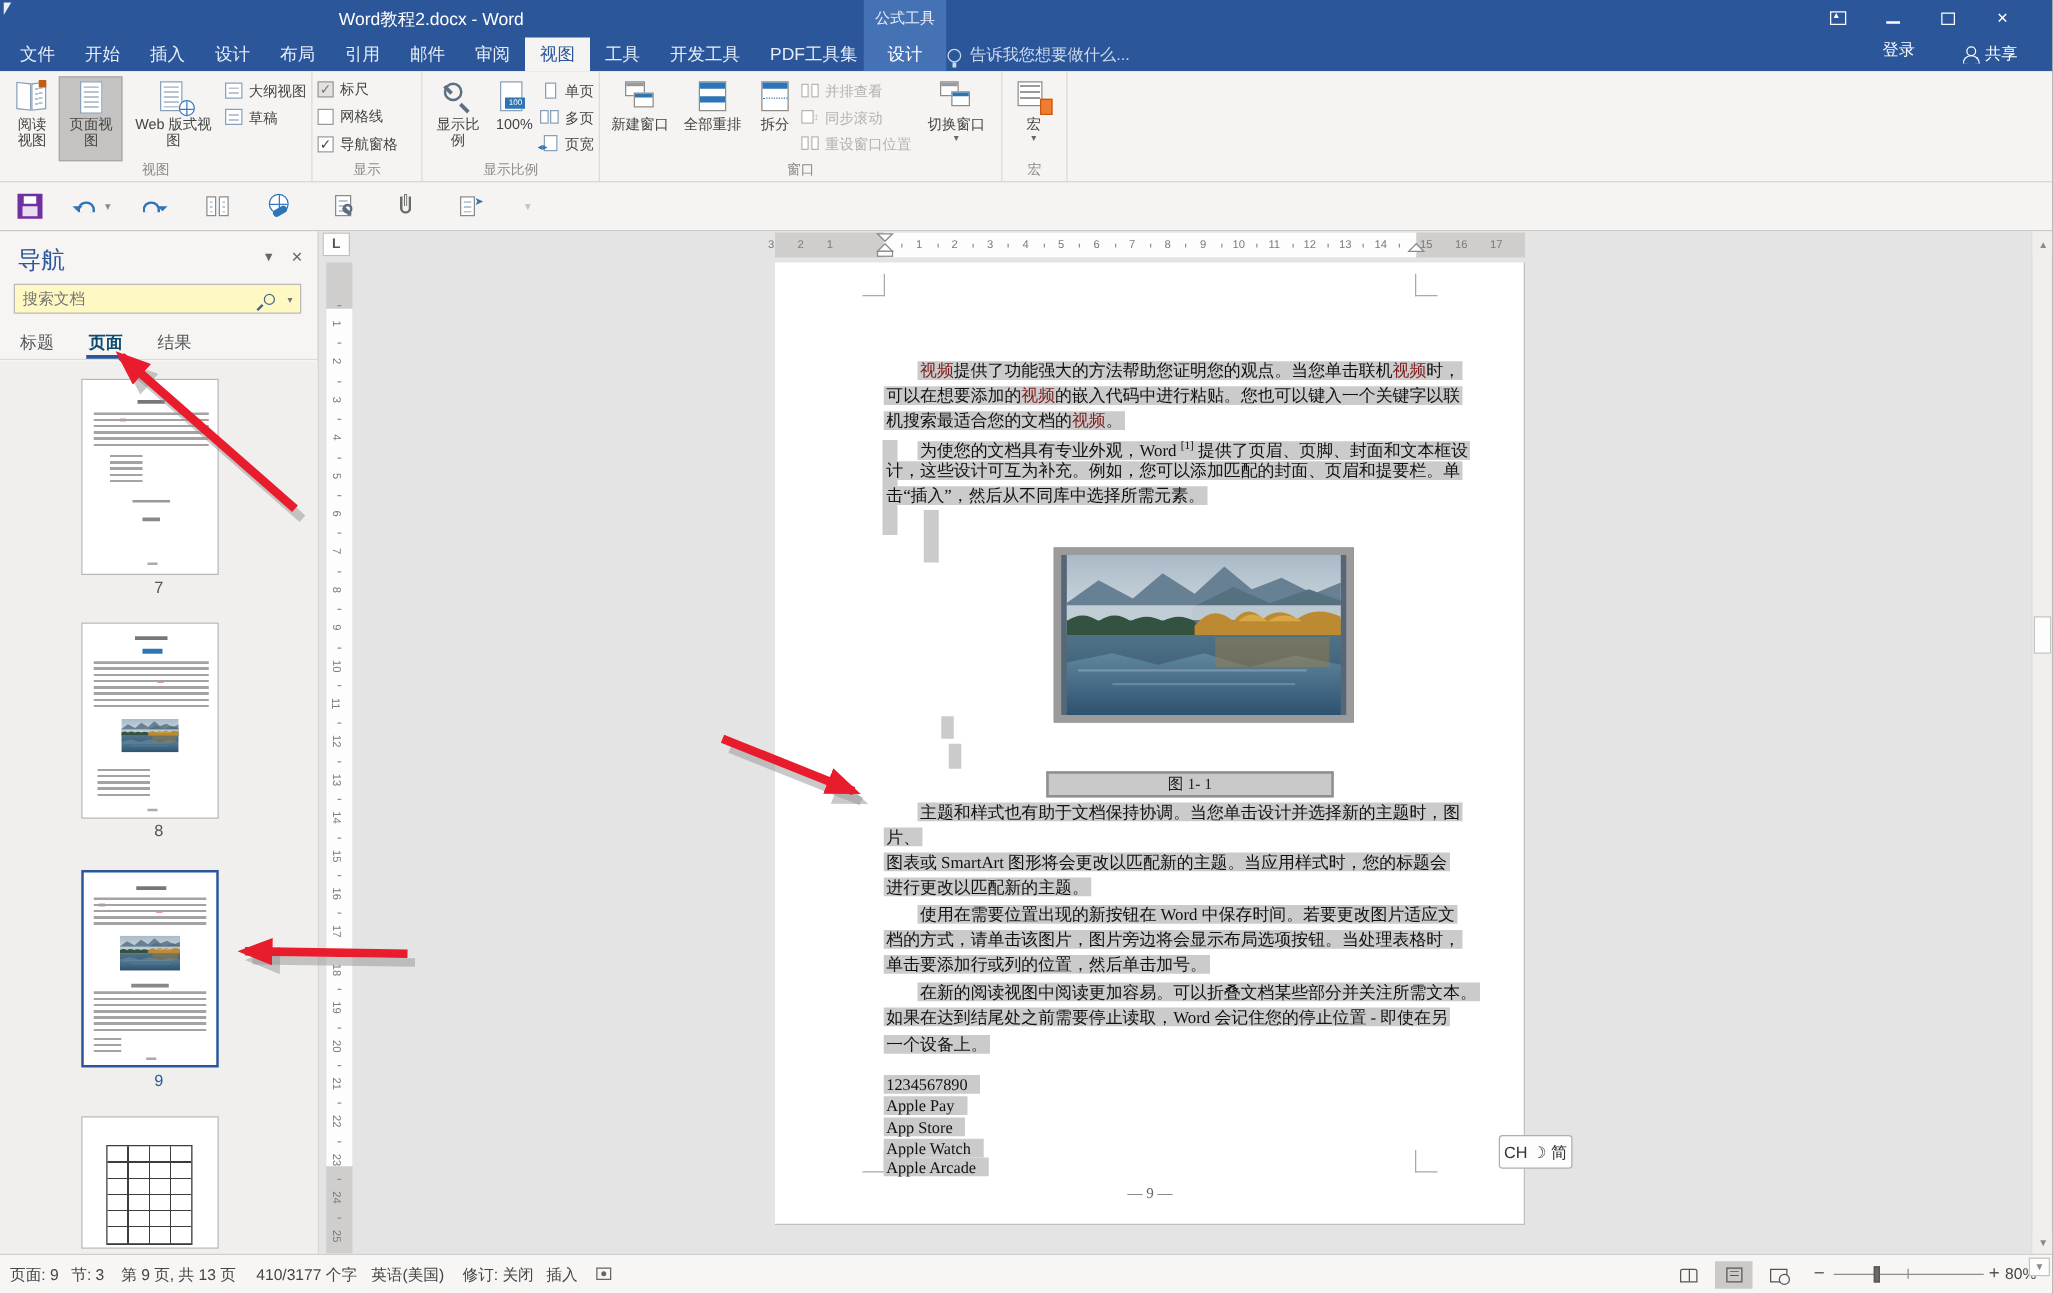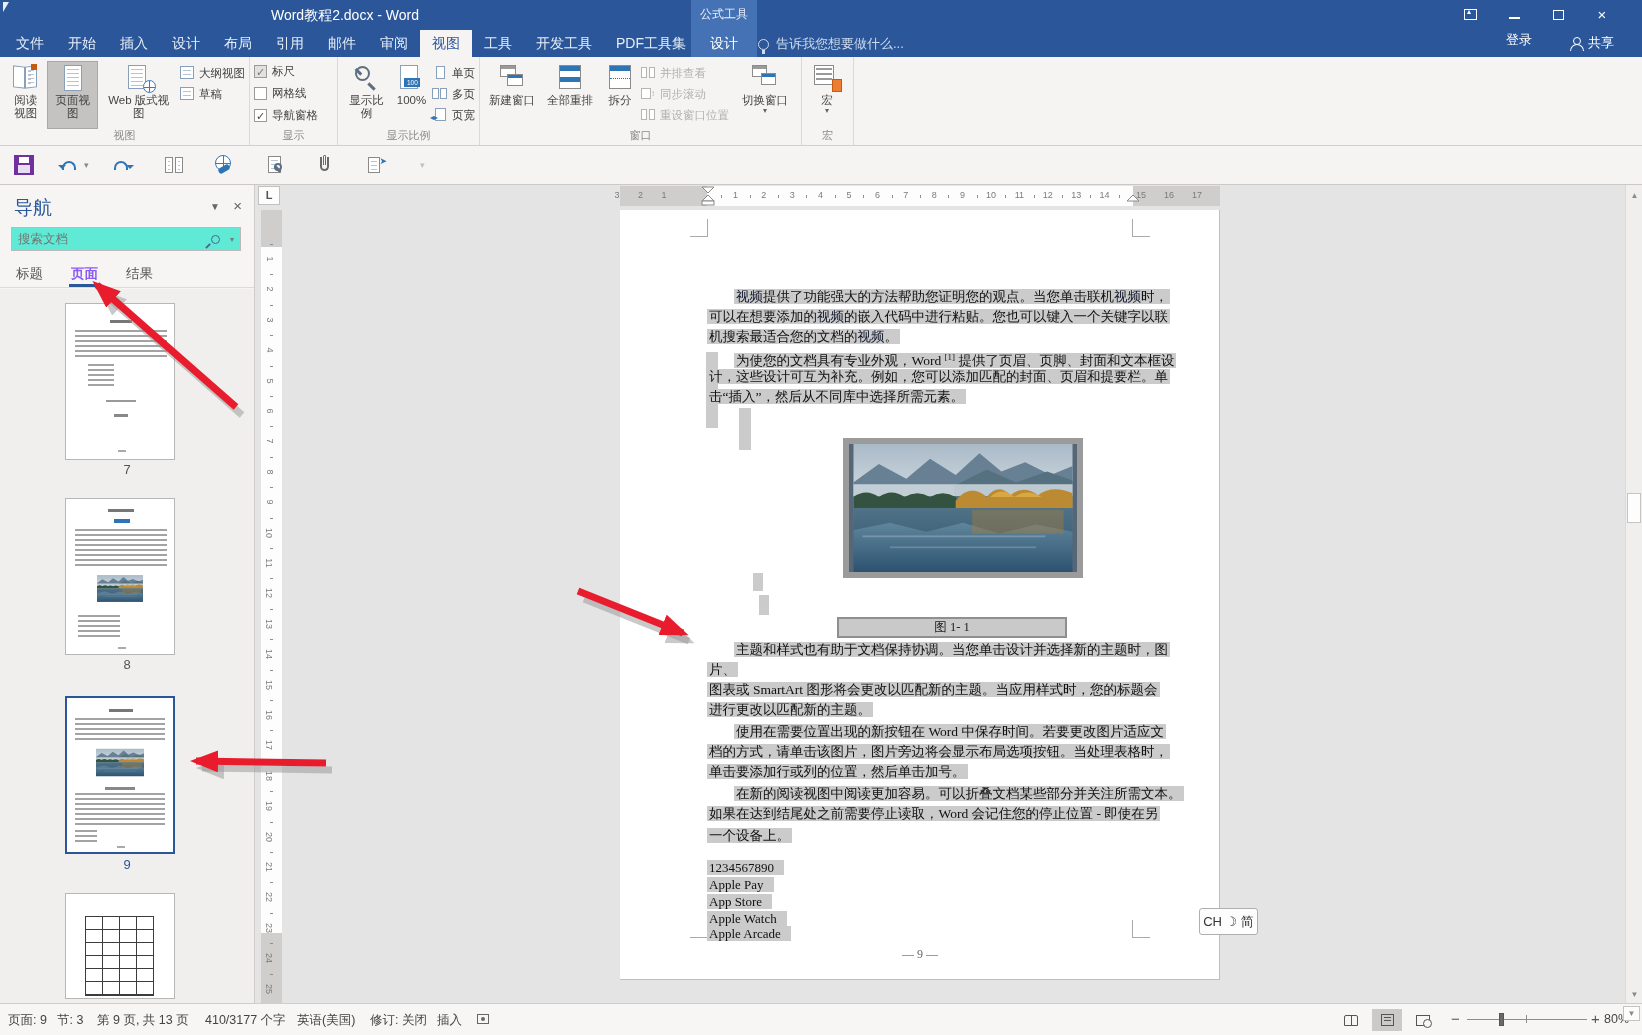--- a/index.html
+++ b/index.html
@@ -73,27 +73,27 @@
   .fade{color:#c3c1bf;font-size:9px;position:absolute;top:14px;}
 
   
   .main{position:absolute;top:185px;left:0;width:1642px;height:818px;background:#e4e4e4;overflow:hidden;}
 
   
   .navpane{position:absolute;left:0;top:0;width:255px;height:818px;background:#f6f5f4;border-right:1px solid #cfccc9;}
   .navtitle{position:absolute;left:14px;top:10px;font-size:19px;color:#2b579a;}
   .navcaret{position:absolute;right:34px;top:16px;font-size:10px;color:#666;}
   .navclose{position:absolute;right:12px;top:12px;font-size:15px;color:#666;}
-  .navsearch{position:absolute;left:11px;top:42px;width:230px;height:24px;background:#5eead4;border:1px solid #bcbab8;display:flex;align-items:center;}
+  .navsearch{position:absolute;left:11px;top:42px;width:230px;height:24px;background:#fef9c3;border:1px solid #bcbab8;display:flex;align-items:center;}
   .navsearch input{flex:1;border:none;outline:none;font-size:12.5px;color:#444;padding:0 6px;background:transparent;font-family:inherit;}
   .sglass{width:9px;height:9px;border:1.8px solid #49688f;border-radius:50%;position:relative;margin-right:4px;}
   .sglass::after{content:"";position:absolute;left:-5px;top:7px;width:2px;height:6px;background:#49688f;transform:rotate(45deg);}
   .navtabs{position:absolute;left:0;top:76px;width:100%;height:27px;display:flex;padding-left:14px;gap:24px;font-size:13.5px;color:#555;border-bottom:1px solid #dddbd9;}
   .navtab{padding:4px 2px;}
-  .navtab.active{color:#8b5cf6;font-weight:bold;border-bottom:3px solid #2b579a;}
+  .navtab.active{color:#0c4a6e;font-weight:bold;border-bottom:3px solid #2b579a;}
   .thumbs{position:absolute;left:0;top:104px;width:254px;height:714px;background:#f0efee;}
   .thumb{position:absolute;left:65px;width:110px;background:#fff;border:1px solid #b9b7b5;}
   .thumb.selected{border:2px solid #2b579a;}
   .tnum{position:absolute;left:0;width:100%;text-align:center;font-size:13px;color:#555;}
   .tnum.sel{color:#2b579a;}
   .tphoto{position:absolute;}
   .ttable{position:absolute;border:1px solid #3c3c3c;background:
       repeating-linear-gradient(to bottom,transparent 0 12px,#3c3c3c 12px 13px),
       repeating-linear-gradient(to right,transparent 0 16px,#3c3c3c 16px 17px);}
 
@@ -112,21 +112,21 @@
   
   .docpage{position:absolute;left:620px;top:25px;width:600px;height:770px;background:#fff;
            border-right:1px solid #bfbfbf;border-bottom:1px solid #bfbfbf;overflow:hidden;
            font-family:"Liberation Serif","DejaVu Serif",serif;}
   .selblock{position:absolute;background:#cbcbcb;}
   .dheading{position:absolute;left:193px;top:12px;width:175px;height:70px;background:#cbcbcb;
             text-align:center;font-weight:bold;font-size:20px;padding-top:5px;color:#000;}
   .dline{position:absolute;left:87px;white-space:nowrap;font-size:13.5px;line-height:19px;color:#111;}
   .dline .hl{background:#cbcbcb;padding:0 2px;}
   .dline.ind{padding-left:27px;}
-  .r{color:#0f172a;}
+  .r{color:#7f1d1d;}
   .s{vertical-align:super;font-size:9px;}
   .dimg{position:absolute;left:223px;top:228px;width:240px;height:140px;border:6px solid #9b9b9b;background:#567;}
   .dcaption{position:absolute;left:217px;top:407px;width:230px;height:21px;background:#c9c9c9;border:2px solid #8f8f8f;
             text-align:center;font-size:12.5px;line-height:16px;color:#222;}
   .dformula{position:absolute;left:87px;top:633px;width:426px;text-align:center;font-size:13px;font-style:italic;}
   .dformula span{background:#cbcbcb;padding:0 6px;}
   .dfooter{position:absolute;left:0;top:737px;width:600px;text-align:center;font-size:12px;color:#666;}
   .crop{position:absolute;background:#a9a9a9;}
 
   

